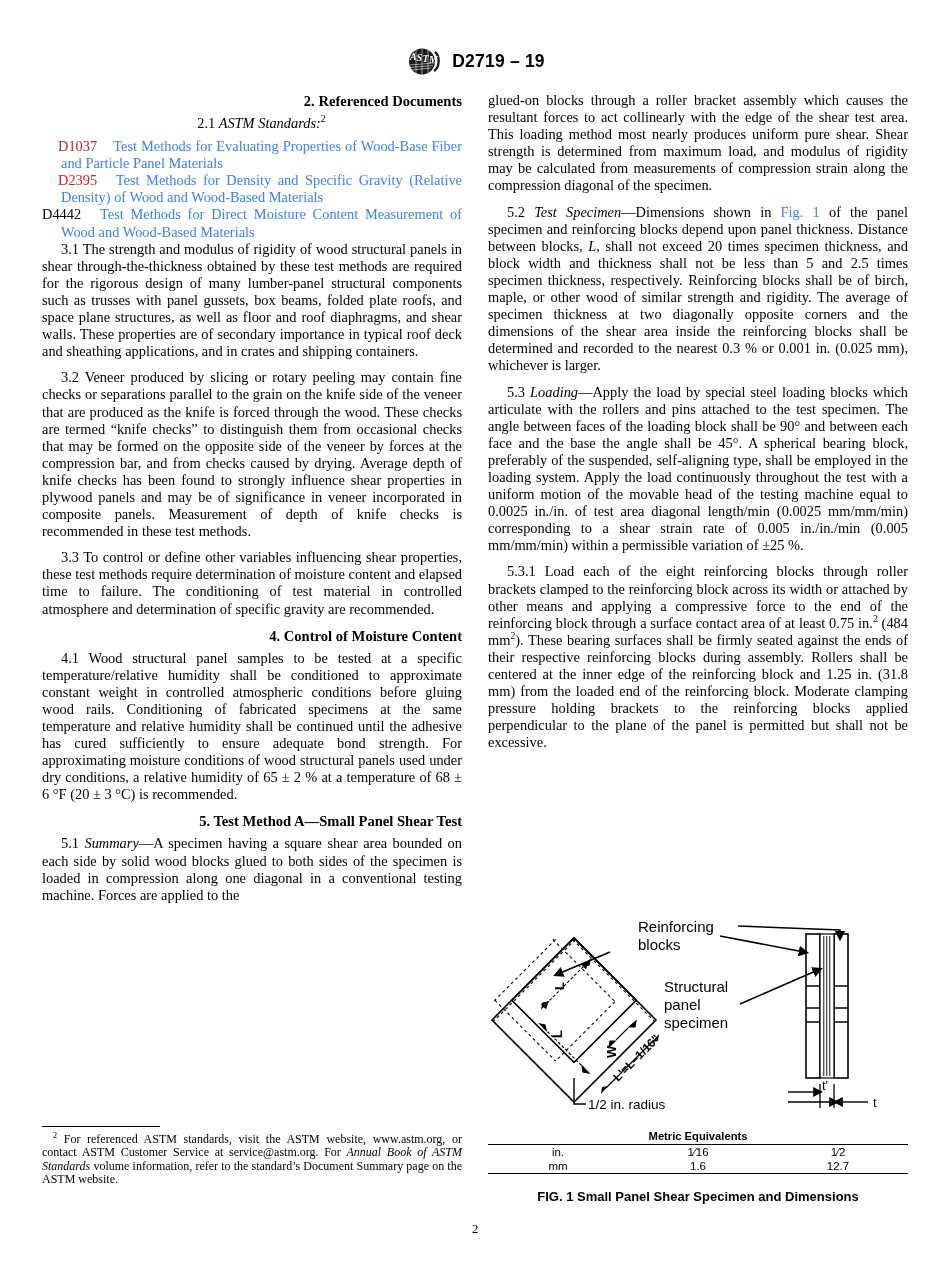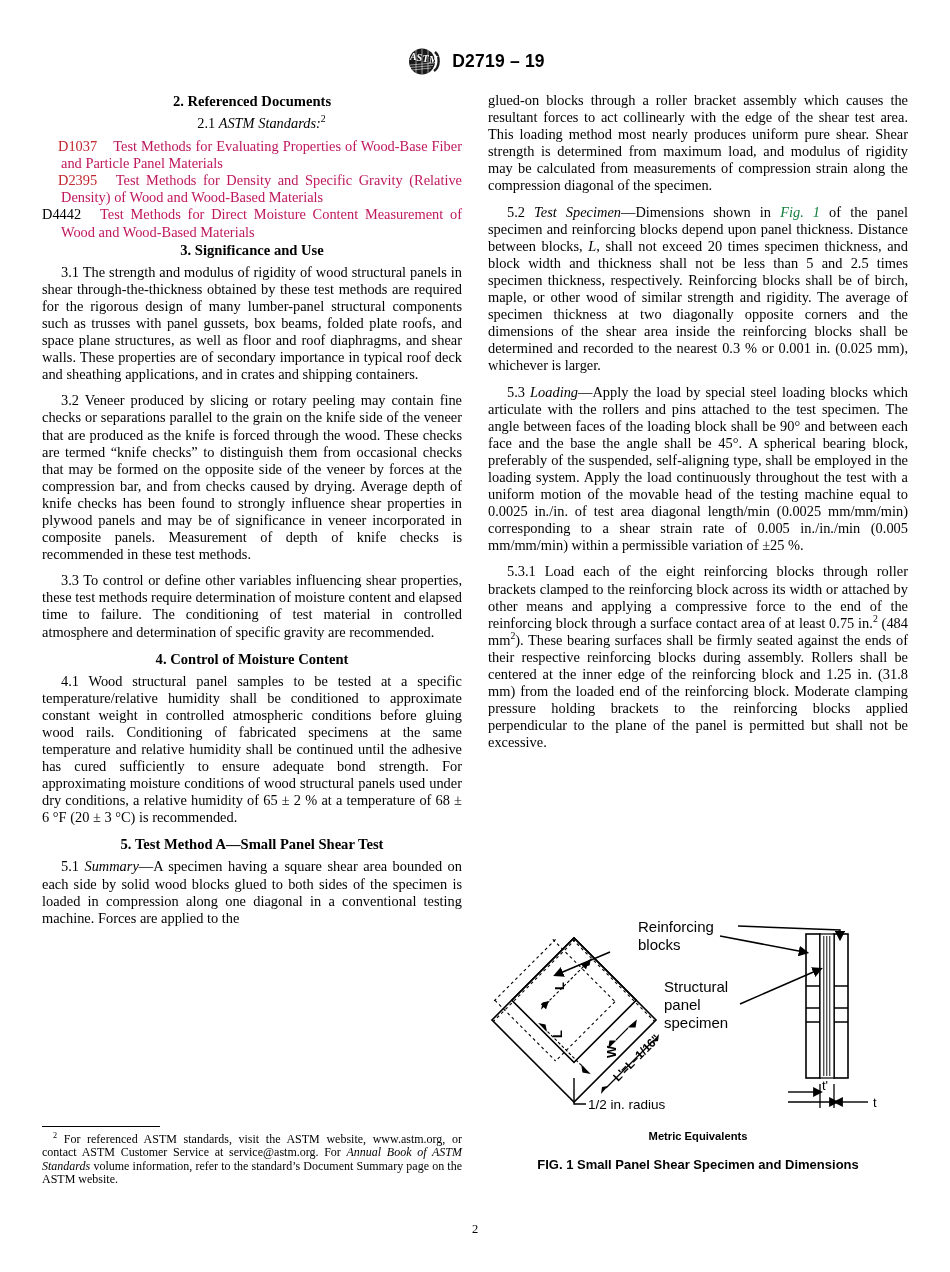--- a/index.html
+++ b/index.html
@@ -51,21 +51,21 @@
     line-height: 17.1px;
   }
   .col-left  { left: 42px; }
   .col-right { left: 488px; }
 
   h2.sec {
     font-size: 14.6px;
     font-weight: bold;
     margin: 0 0 5px 0;
     line-height: 18px;
-    text-align: center;
+    text-align: right;
     text-indent: 0;
   }
   .sec-gap { margin-top: 15px; }
 
   p.para {
     margin: 0 0 9px 0;
     text-indent: 19px;
     hyphens: manual;
   }
   p.nohang { text-indent: 0; }
@@ -82,22 +82,22 @@
   }
   .ref-item {
     margin: 0;
     padding-left: 19px;
     text-indent: -19px;
     text-align: justify;
     line-height: 17.1px;
   }
   .ref-id-red   { color: #c1272d; margin-left: 16px; }
   .ref-id-black { color: #000000; }
-  .ref-title    { color: #be185d; margin-left: 12px; }
-  .xref         { color: #15803d; font-style: italic; }
+  .ref-title    { color: #3b82f6; margin-left: 12px; }
+  .xref         { color: #3b82f6; }
 
   
   .footnote-wrap {
     position: absolute;
     left: 42px;
     top: 1126px;
     width: 420px;
   }
   .footnote-rule {
     width: 118px;
@@ -207,21 +207,20 @@
     </p>
     <p class="ref-item">
       <span class="ref-id-red">D2395</span>
       <span class="ref-title">Test Methods for Density and Specific Gravity (Relative Density) of Wood and Wood-Based Materials</span>
     </p>
     <p class="ref-item">
       <span class="ref-id-black">D4442</span>
       <span class="ref-title">Test Methods for Direct Moisture Content Measurement of Wood and Wood-Based Materials</span>
     </p>
 
-    <h2 class="sec sec-gap">3.  Significance and Use</h2>
 
     <p class="para">
       <span>3.1</span>
       <span>The strength and modulus of rigidity of wood structural panels in shear through-the-thickness obtained by these test methods are required for the rigorous design of many lumber-panel structural components such as trusses with panel gussets, box beams, folded plate roofs, and space plane structures, as well as floor and roof diaphragms, and shear walls. These properties are of secondary importance in typical roof deck and sheathing applications, and in crates and shipping containers.</span>
     </p>
 
     <p class="para">
       <span>3.2</span>
       <span>Veneer produced by slicing or rotary peeling may contain fine checks or separations parallel to the grain on the knife side of the veneer that are produced as the knife is forced through the wood. These checks are termed “knife checks” to distinguish them from occasional checks that may be formed on the opposite side of the veneer by forces at the compression bar, and from checks caused by drying. Average depth of knife checks has been found to strongly influence shear properties in plywood panels and may be of significance in veneer incorporated in composite panels. Measurement of depth of knife checks is recommended in these test methods.</span>
     </p>
@@ -380,18 +379,32 @@
       <g stroke="#000" stroke-width="1.3">
         <line x1="332" y1="172" x2="332" y2="196"></line>
         <line x1="346" y1="172" x2="346" y2="196"></line>
       </g>
       <text x="334" y="178" font-family="Liberation Sans, sans-serif" font-size="13">t'</text>
       <text x="385" y="195" font-family="Liberation Sans, sans-serif" font-size="13">t</text>
     </svg>
 
     <p class="metric-title">Metric Equivalents</p>
 
+    <table class="metric">
+      <tbody>
+        <tr class="hdr-rule">
+          <td class="c-unit">in.</td>
+          <td class="c-val">1⁄16</td>
+          <td class="c-val">1⁄2</td>
+        </tr>
+        <tr class="bot-rule">
+          <td class="c-unit">mm</td>
+          <td class="c-val">1.6</td>
+          <td class="c-val">12.7</td>
+        </tr>
+      </tbody>
+    </table>
 
     <p class="fig-caption">FIG. 1  Small Panel Shear Specimen and Dimensions</p>
   </div>
 
   <div class="page-number">2</div>
 </div>
 
 </body></html>

